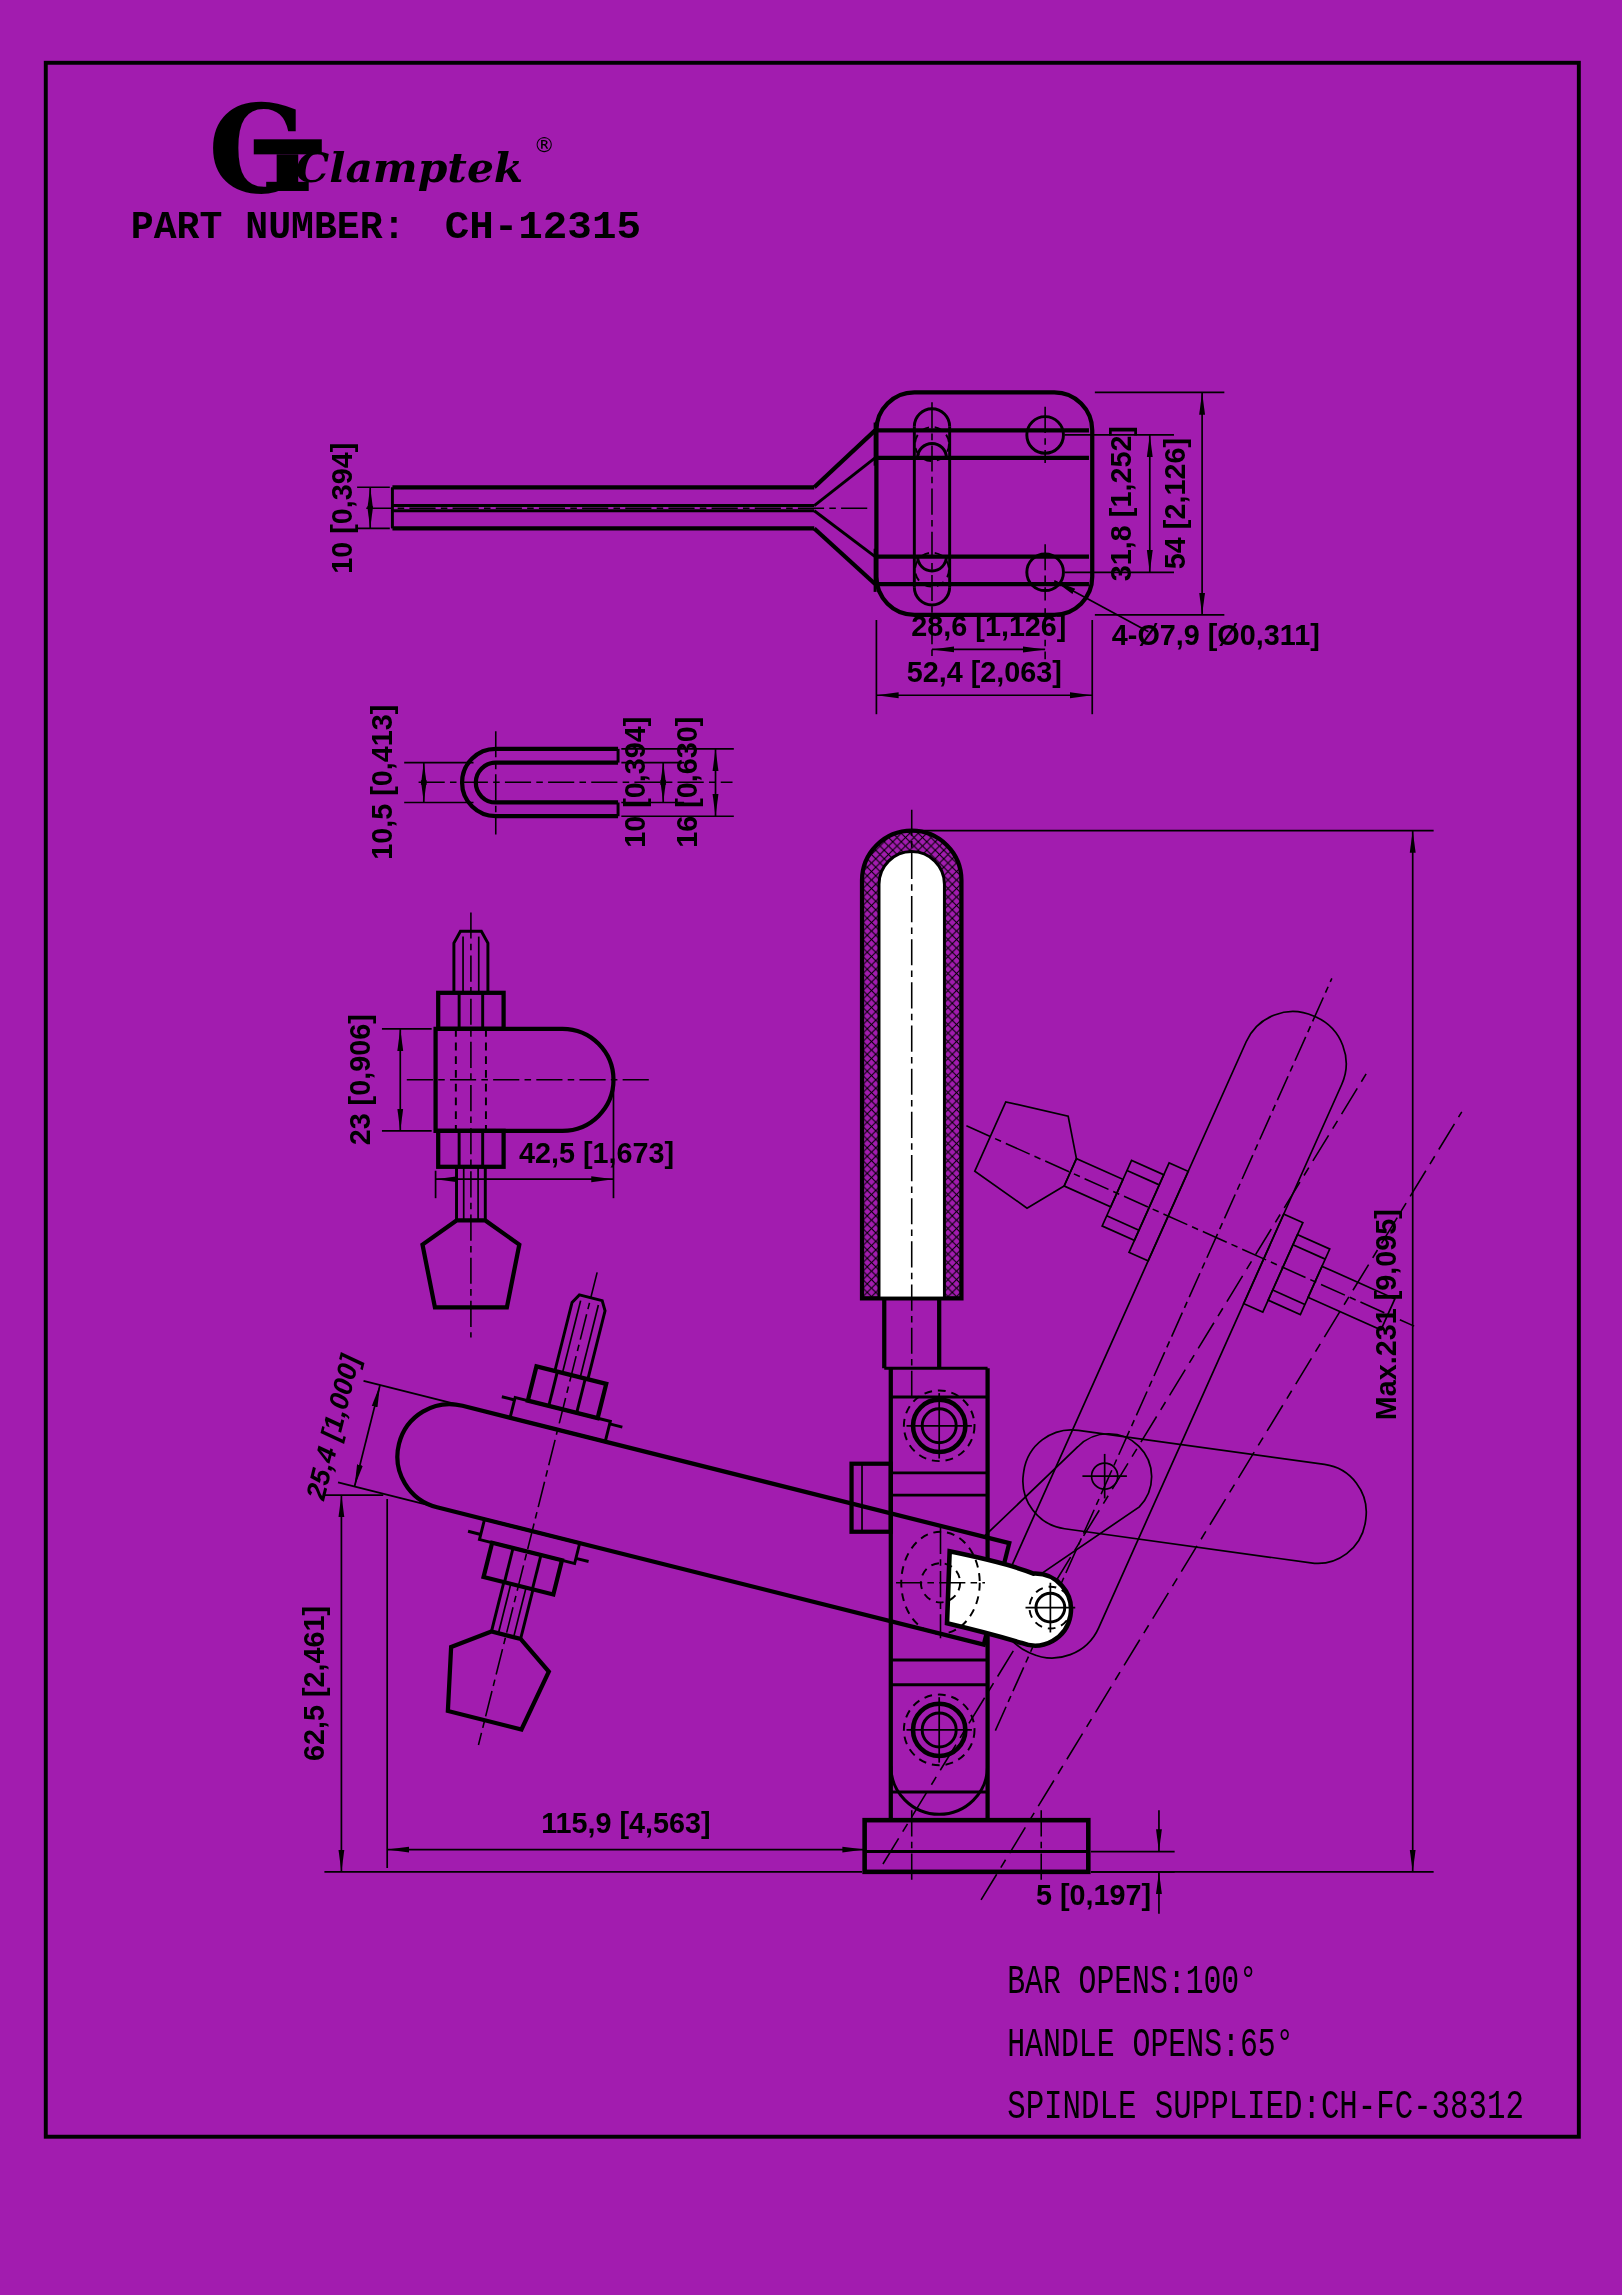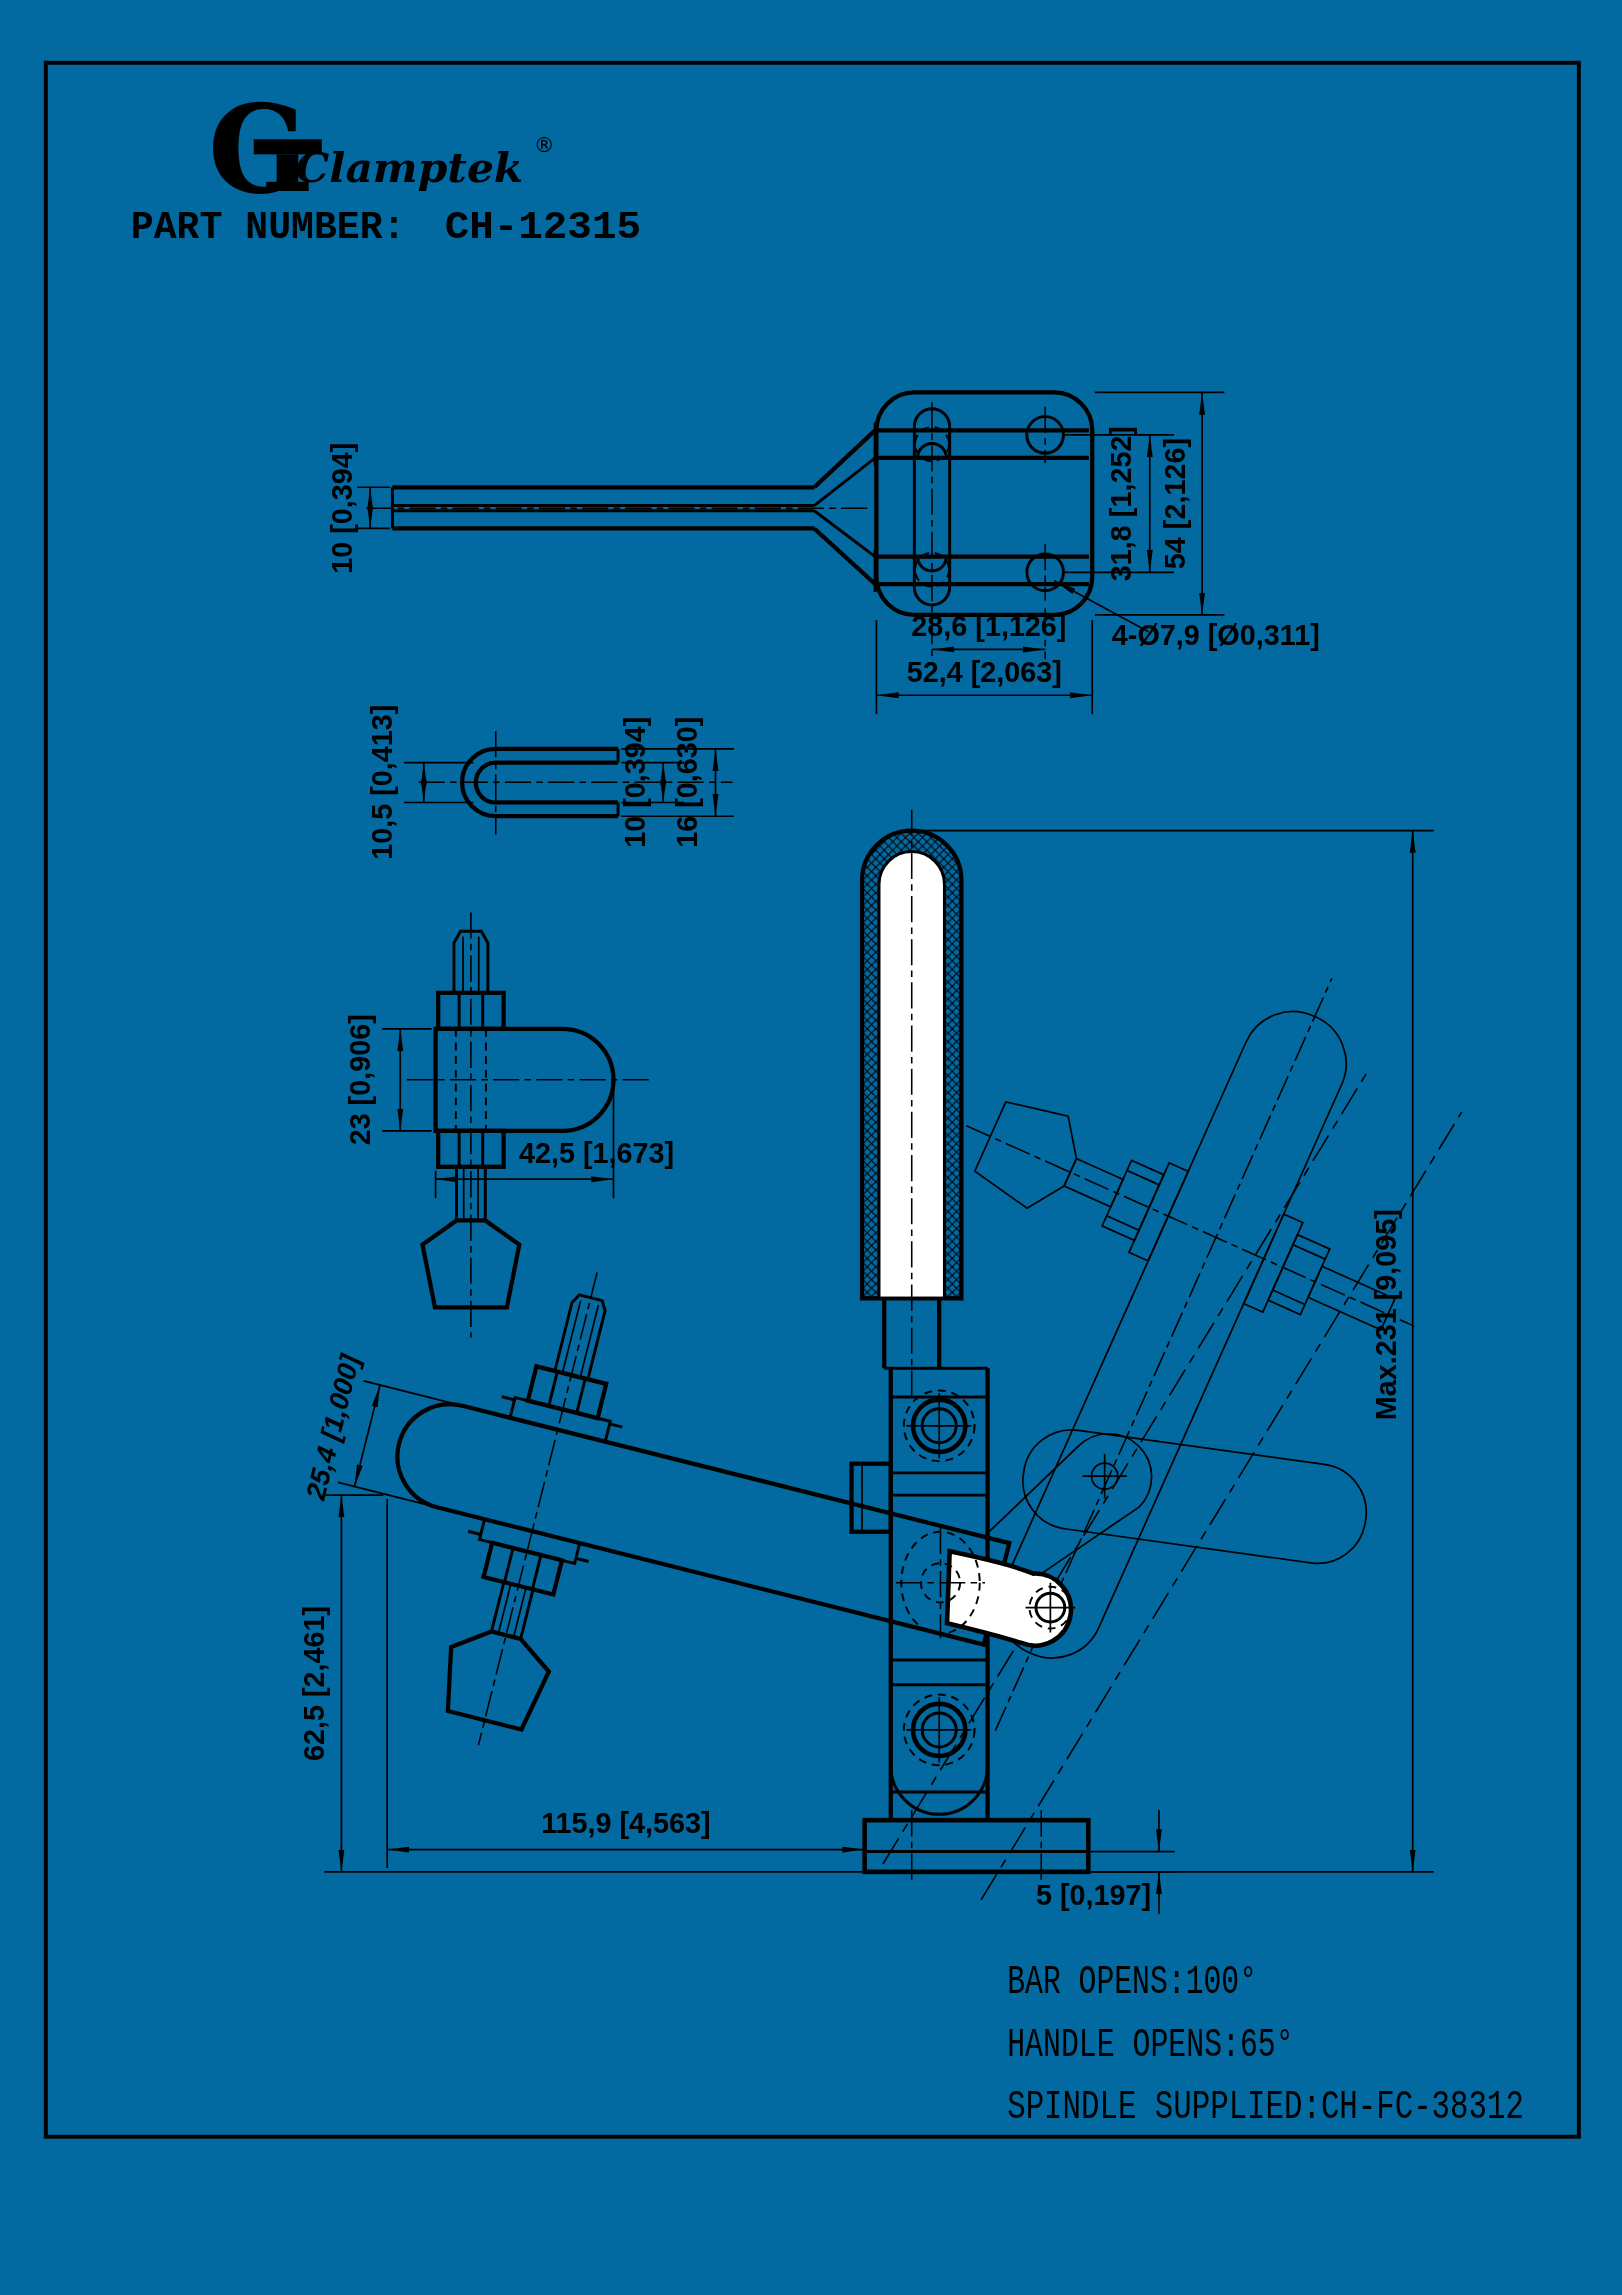--- a/index.html
+++ b/index.html
@@ -1,16 +1,16 @@
 <!DOCTYPE html>
 <html style="font-size:10.5px"><head>
 <meta charset="utf-8">
 <style>
   html,body{margin:0;padding:0;background:#fff;}
-  .page{position:relative;width:1622px;height:2295px;background:#0369a1;overflow:hidden;}
+  .page{position:relative;width:1622px;height:2295px;background:#a21caf;overflow:hidden;}
   svg{position:absolute;left:0;top:0;}
   text{fill:#000;}
   .dim{font-family:"Liberation Sans",sans-serif;font-weight:bold;font-size:44px;}
   .dim-sm{font-family:"Liberation Sans",sans-serif;font-weight:bold;font-size:42px;}
   .cad{font-family:"Liberation Mono",monospace;font-weight:600;font-size:58px;}
   .note{font-family:"Liberation Mono",monospace;font-weight:500;font-size:62px;}
   .brandname{font-family:"DejaVu Serif",serif;font-style:italic;font-weight:bold;font-size:64px;}
   .logoC{font-family:"DejaVu Serif",serif;font-weight:bold;font-size:185px;}
   .reg{font-family:"DejaVu Sans",sans-serif;font-size:32px;}
   .thick{stroke:#000;stroke-width:6.5;fill:none;}

